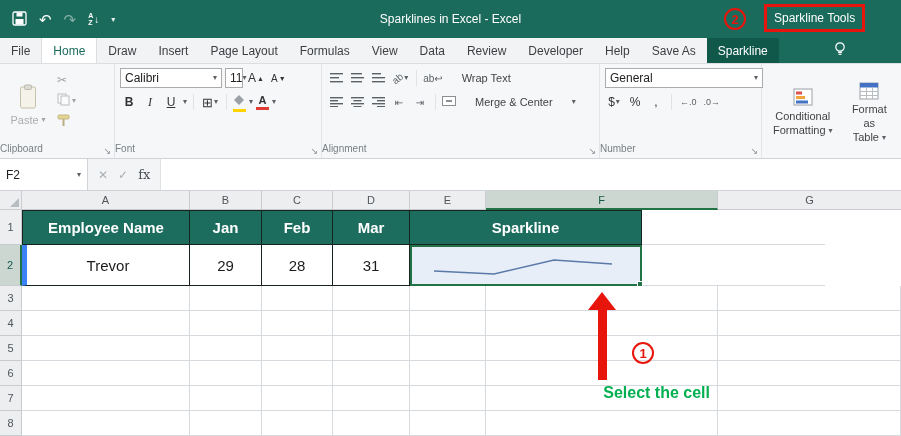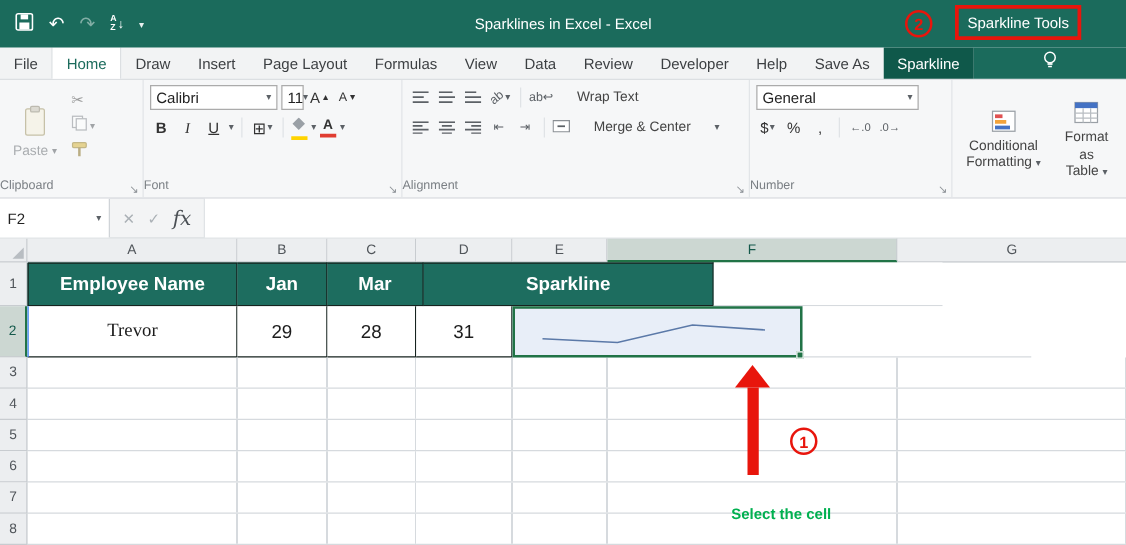--- a/index.html
+++ b/index.html
@@ -54,60 +54,60 @@
   .lines-icon{display:block;}
   .vdiv{width:1px;background:#e0e3e6;align-self:stretch;margin:2px 3px;}
   .wrapbtn{display:flex;align-items:center;gap:19px;font-size:11px;color:#444;cursor:pointer;white-space:nowrap;}
   .stylebtn{display:flex;flex-direction:column;align-items:center;justify-content:center;font-size:11px;color:#444;line-height:1.25;padding:0 6px;cursor:pointer;text-align:center;}
 
   
   .fbar{height:32px;background:#f3f4f5;display:flex;align-items:stretch;border-bottom:1px solid #cfd3d7;}
   .namebox{width:88px;background:#fff;border-right:1px solid #d0d4d8;display:flex;align-items:center;justify-content:space-between;padding:0 6px;font-size:12px;color:#222;cursor:pointer;}
   .fbtns{display:flex;align-items:center;gap:10px;padding:0 10px;border-right:1px solid #e0e3e6;}
   .fbtns .g{font-size:12px;color:#aab0b5;cursor:pointer;}
-  .fx{font-family:"DejaVu Serif",serif;font-style:italic;font-size:16px;color:#4a4f54;cursor:pointer;}
+  .fx{font-family:"DejaVu Serif",serif;font-size:13px;color:#4a4f54;cursor:pointer;}
   .finput{flex:1;background:#fff;cursor:text;}
 
   
   .sheet{position:relative;height:245px;background:#fff;}
   .chrow{display:flex;height:19px;}
   .corner{width:22px;background:var(--hdrbg);border-right:1px solid var(--hdrline);border-bottom:1px solid var(--hdrline);position:relative;cursor:pointer;}
   .corner::after{content:"";position:absolute;right:2px;bottom:2px;border-left:9px solid transparent;border-bottom:9px solid #b8bdc2;}
   .ch{background:var(--hdrbg);border-right:1px solid var(--hdrline);border-bottom:1px solid var(--hdrline);font-size:11px;color:#50555a;display:flex;align-items:center;justify-content:center;cursor:pointer;}
   .ch.selcol{background:#ccd7d2;color:#14594b;border-bottom:2px solid var(--sel);}
   .r{display:flex;}
   .r1{height:35px;}
   .r2{height:41px;}
   .re{height:25px;}
   .rowhdr{width:22px;background:var(--hdrbg);border-right:1px solid var(--hdrline);border-bottom:1px solid var(--hdrline);font-size:11px;color:#50555a;display:flex;align-items:center;justify-content:center;cursor:pointer;}
   .rowhdr.selrow{background:#ccd7d2;color:#14594b;border-right:2px solid var(--sel);}
   .hc{background:var(--thead);color:#fff;font-weight:bold;font-size:15px;display:flex;align-items:center;justify-content:center;border-right:1px solid #16231f;border-bottom:1px solid #16231f;border-top:1px solid #16231f;}
   .hc.first{border-left:1px solid #16231f;}
   .dc{background:#fff;color:var(--ink);font-size:15px;display:flex;align-items:center;justify-content:center;border-right:1px solid #16231f;border-bottom:1px solid #16231f;}
-  .dc.first{border-left:1px solid #3b82f6;font-family:Liberation Serif, serif;}
+  .dc.first{border-left:5px solid #3b82f6;}
   .gc{background:#fff;border-bottom:1px solid var(--grid);}
   .f2{position:relative;background:#e8eef8;border:2px solid var(--sel);cursor:cell;}
   .f2 svg{position:absolute;left:0;top:0;}
   .handle{position:absolute;right:-3px;bottom:-3px;width:6px;height:6px;background:var(--sel);border:1px solid #fff;cursor:crosshair;}
   .cells{flex:1;height:100%;border-bottom:1px solid var(--grid);cursor:cell;
     background-image:linear-gradient(90deg,
       transparent 0 167px, var(--grid) 167px 168px,
       transparent 168px 239px, var(--grid) 239px 240px,
       transparent 240px 310px, var(--grid) 310px 311px,
       transparent 311px 387px, var(--grid) 387px 388px,
       transparent 388px 463px, var(--grid) 463px 464px,
       transparent 464px 695px, var(--grid) 695px 696px,
       transparent 696px 878px, var(--grid) 878px 879px, transparent 879px);}
 
   
   .arrow{position:absolute;left:588px;top:292px;width:28px;z-index:6;}
   .arrow .head{width:0;height:0;border-left:14px solid transparent;border-right:14px solid transparent;border-bottom:18px solid var(--red);}
   .arrow .body{width:9px;height:70px;background:var(--red);margin:0 auto;}
   .circle1{left:632px;top:342px;}
-  .selecttext{position:absolute;left:540px;top:404px;width:170px;text-align:center;color:var(--green);font-weight:bold;font-size:12px;z-index:6;}
+  .selecttext{position:absolute;left:540px;top:384px;width:170px;text-align:right;color:var(--green);font-weight:bold;font-size:16px;z-index:6;}
 
   
   .wA{width:168px;} .wB{width:72px;} .wC{width:71px;} .wD{width:77px;} .wE{width:76px;} .wF{width:232px;} .wG{width:183px;}
 </style>
 </head>
 <body>
 
 <div class="app">
 
   <div class="titlebar">
@@ -313,21 +313,21 @@
             <span class="dd">▾</span>
           </div>
         </div>
       </div>
       <div class="glabel">Alignment</div>
       <span class="launcher">↘</span>
     </div>
 
     <div class="group" style="width:162px">
       <div class="gcontent" style="flex-direction:column;gap:4px">
-        <div class="combo" style="width:130px">
+        <div class="combo" style="width:158px">
             <span>General</span>
             <span class="dd">▾</span>
           </div>
         <div class="rowline">
           <div class="tbtn">
               <span>$</span>
               <span class="dd">▾</span>
             </div>
           <div class="tbtn">
               <span>%</span>
@@ -404,20 +404,21 @@
       <div class="ch wD">D</div>
       <div class="ch wE">E</div>
       <div class="ch wF selcol">F</div>
       <div class="ch wG" style="border-right:none">G</div>
     </div>
 
     <div class="r r1">
       <div class="rowhdr">1</div>
       <div class="hc wA first">Employee Name</div>
       <div class="hc wB">Jan</div>
+      <div class="hc wC">Feb</div>
       <div class="hc wD">Mar</div>
       <div class="hc wF">Sparkline</div>
       <div class="gc wG"></div>
     </div>
 
     <div class="r r2">
       <div class="rowhdr selrow">2</div>
       <div class="dc wA first">Trevor</div>
       <div class="dc wB">29</div>
       <div class="dc wC">28</div>

